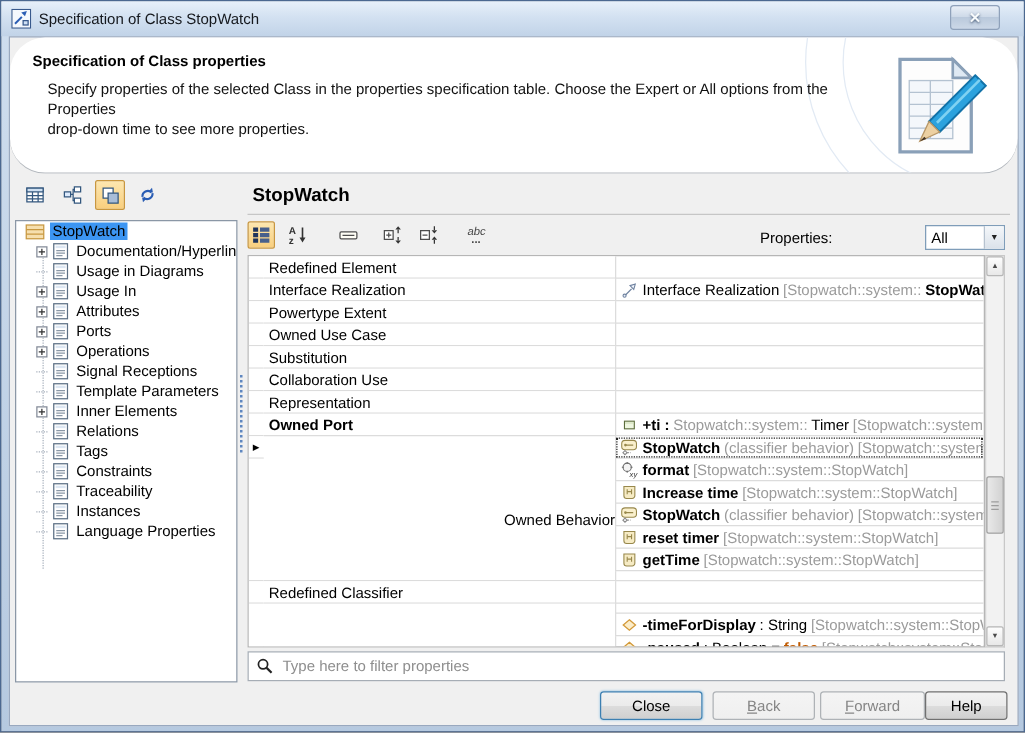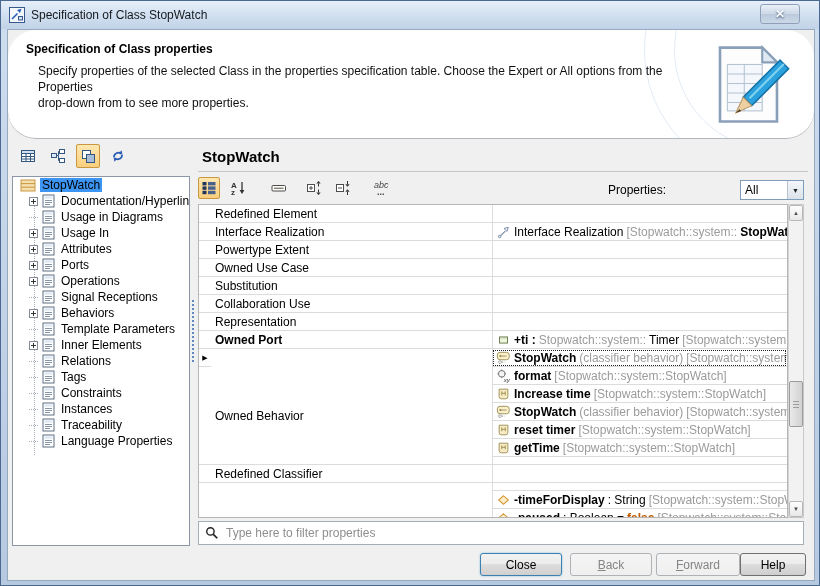--- a/index.html
+++ b/index.html
@@ -101,21 +101,21 @@
   </div>
 
   <div class="content">
 
     <div class="header">
       <div class="arc arc2"></div>
       <div class="arc arc1"></div>
       <div class="header-title">Specification of Class properties</div>
       <div class="header-desc">
         <span>Specify properties of the selected Class in the properties specification table. Choose the Expert or All options from the Properties</span><br>
-        <span>drop-down from to see more properties.</span>
+        <span>drop-down time to see more properties.</span>
       </div>
       <span class="icn header-icon">
         <svg width="95" height="95" viewBox="0 0 90 90">
           <path d="M18 10 h40 l14 14 v56 h-54 z" fill="#fdfdfd" stroke="#8aa0b8" stroke-width="2.5"></path>
           <path d="M58 10 l14 14 h-14 z" fill="#dfe9f3" stroke="#8aa0b8" stroke-width="2"></path>
           <rect x="25" y="26" width="33" height="44" fill="#f4f7fb" stroke="#b4c2d1"></rect>
           <line x1="25" y1="35" x2="58" y2="35" stroke="#b4c2d1"></line>
           <line x1="25" y1="44" x2="58" y2="44" stroke="#b4c2d1"></line>
           <line x1="25" y1="53" x2="58" y2="53" stroke="#b4c2d1"></line>
           <line x1="25" y1="62" x2="58" y2="62" stroke="#b4c2d1"></line>
@@ -268,56 +268,43 @@
               <rect x="1" y="1" width="11" height="12" fill="#fff" stroke="#5c6f84"></rect>
               <rect x="2.5" y="2.5" width="8" height="2" fill="#dce6f2"></rect>
               <line x1="3" y1="6.5" x2="10" y2="6.5" stroke="#8a97a6"></line>
               <line x1="3" y1="8.5" x2="10" y2="8.5" stroke="#8a97a6"></line>
               <line x1="3" y1="10.5" x2="8" y2="10.5" stroke="#8a97a6"></line>
             </svg>
           </span>
           <span class="tree-label">Signal Receptions</span>
         </div>
         <div class="tree-row child">
+          <span class="stub"></span>
+          <span class="icn">
+            <svg width="13" height="14" viewBox="0 0 13 14">
+              <rect x="1" y="1" width="11" height="12" fill="#fff" stroke="#5c6f84"></rect>
+              <rect x="2.5" y="2.5" width="8" height="2" fill="#dce6f2"></rect>
+              <line x1="3" y1="6.5" x2="10" y2="6.5" stroke="#8a97a6"></line>
+              <line x1="3" y1="8.5" x2="10" y2="8.5" stroke="#8a97a6"></line>
+              <line x1="3" y1="10.5" x2="8" y2="10.5" stroke="#8a97a6"></line>
+            </svg>
+          </span>
+          <span class="tree-label">Template Parameters</span>
+        </div>
+        <div class="tree-row child">
           <span class="expander"></span>
           <span class="icn">
             <svg width="13" height="14" viewBox="0 0 13 14">
               <rect x="1" y="1" width="11" height="12" fill="#fff" stroke="#5c6f84"></rect>
               <rect x="2.5" y="2.5" width="8" height="2" fill="#dce6f2"></rect>
               <line x1="3" y1="6.5" x2="10" y2="6.5" stroke="#8a97a6"></line>
               <line x1="3" y1="8.5" x2="10" y2="8.5" stroke="#8a97a6"></line>
               <line x1="3" y1="10.5" x2="8" y2="10.5" stroke="#8a97a6"></line>
             </svg>
           </span>
-          <span class="tree-label">Behaviors</span>
-        </div>
-        <div class="tree-row child">
-          <span class="stub"></span>
-          <span class="icn">
-            <svg width="13" height="14" viewBox="0 0 13 14">
-              <rect x="1" y="1" width="11" height="12" fill="#fff" stroke="#5c6f84"></rect>
-              <rect x="2.5" y="2.5" width="8" height="2" fill="#dce6f2"></rect>
-              <line x1="3" y1="6.5" x2="10" y2="6.5" stroke="#8a97a6"></line>
-              <line x1="3" y1="8.5" x2="10" y2="8.5" stroke="#8a97a6"></line>
-              <line x1="3" y1="10.5" x2="8" y2="10.5" stroke="#8a97a6"></line>
-            </svg>
-          </span>
-          <span class="tree-label">Template Parameters</span>
-        </div>
-        <div class="tree-row child">
-          <span class="expander"></span>
-          <span class="icn">
-            <svg width="13" height="14" viewBox="0 0 13 14">
-              <rect x="1" y="1" width="11" height="12" fill="#fff" stroke="#5c6f84"></rect>
-              <rect x="2.5" y="2.5" width="8" height="2" fill="#dce6f2"></rect>
-              <line x1="3" y1="6.5" x2="10" y2="6.5" stroke="#8a97a6"></line>
-              <line x1="3" y1="8.5" x2="10" y2="8.5" stroke="#8a97a6"></line>
-              <line x1="3" y1="10.5" x2="8" y2="10.5" stroke="#8a97a6"></line>
-            </svg>
-          </span>
           <span class="tree-label">Inner Elements</span>
         </div>
         <div class="tree-row child">
           <span class="stub"></span>
           <span class="icn">
             <svg width="13" height="14" viewBox="0 0 13 14">
               <rect x="1" y="1" width="11" height="12" fill="#fff" stroke="#5c6f84"></rect>
               <rect x="2.5" y="2.5" width="8" height="2" fill="#dce6f2"></rect>
               <line x1="3" y1="6.5" x2="10" y2="6.5" stroke="#8a97a6"></line>
               <line x1="3" y1="8.5" x2="10" y2="8.5" stroke="#8a97a6"></line>
@@ -356,34 +343,34 @@
           <span class="stub"></span>
           <span class="icn">
             <svg width="13" height="14" viewBox="0 0 13 14">
               <rect x="1" y="1" width="11" height="12" fill="#fff" stroke="#5c6f84"></rect>
               <rect x="2.5" y="2.5" width="8" height="2" fill="#dce6f2"></rect>
               <line x1="3" y1="6.5" x2="10" y2="6.5" stroke="#8a97a6"></line>
               <line x1="3" y1="8.5" x2="10" y2="8.5" stroke="#8a97a6"></line>
               <line x1="3" y1="10.5" x2="8" y2="10.5" stroke="#8a97a6"></line>
             </svg>
           </span>
+          <span class="tree-label">Traceability</span>
+        </div>
+        <div class="tree-row child">
+          <span class="stub"></span>
+          <span class="icn">
+            <svg width="13" height="14" viewBox="0 0 13 14">
+              <rect x="1" y="1" width="11" height="12" fill="#fff" stroke="#5c6f84"></rect>
+              <rect x="2.5" y="2.5" width="8" height="2" fill="#dce6f2"></rect>
+              <line x1="3" y1="6.5" x2="10" y2="6.5" stroke="#8a97a6"></line>
+              <line x1="3" y1="8.5" x2="10" y2="8.5" stroke="#8a97a6"></line>
+              <line x1="3" y1="10.5" x2="8" y2="10.5" stroke="#8a97a6"></line>
+            </svg>
+          </span>
           <span class="tree-label">Instances</span>
-        </div>
-        <div class="tree-row child">
-          <span class="stub"></span>
-          <span class="icn">
-            <svg width="13" height="14" viewBox="0 0 13 14">
-              <rect x="1" y="1" width="11" height="12" fill="#fff" stroke="#5c6f84"></rect>
-              <rect x="2.5" y="2.5" width="8" height="2" fill="#dce6f2"></rect>
-              <line x1="3" y1="6.5" x2="10" y2="6.5" stroke="#8a97a6"></line>
-              <line x1="3" y1="8.5" x2="10" y2="8.5" stroke="#8a97a6"></line>
-              <line x1="3" y1="10.5" x2="8" y2="10.5" stroke="#8a97a6"></line>
-            </svg>
-          </span>
-          <span class="tree-label">Traceability</span>
         </div>
         <div class="tree-row child">
           <span class="stub"></span>
           <span class="icn">
             <svg width="13" height="14" viewBox="0 0 13 14">
               <rect x="1" y="1" width="11" height="12" fill="#fff" stroke="#5c6f84"></rect>
               <rect x="2.5" y="2.5" width="8" height="2" fill="#dce6f2"></rect>
               <line x1="3" y1="6.5" x2="10" y2="6.5" stroke="#8a97a6"></line>
               <line x1="3" y1="8.5" x2="10" y2="8.5" stroke="#8a97a6"></line>
               <line x1="3" y1="10.5" x2="8" y2="10.5" stroke="#8a97a6"></line>
@@ -549,21 +536,21 @@
                 <line x1="4.4" y1="5.8" x2="11.5" y2="5.8" stroke="#98884c"></line>
                 <path d="M4 10.8 l1.9 1.9 -1.9 1.9 -1.9 -1.9 z" fill="#fff" stroke="#8a8a8a"></path>
                 <line x1="6" y1="12.7" x2="9" y2="12.7" stroke="#8a8a8a" stroke-dasharray="1.5 1"></line>
               </svg>
             </span>
             <span class="s-bold">StopWatch</span>
             <span class="s-gray">(classifier behavior) </span>
             <span class="s-gray">[Stopwatch::system::...</span>
           </div>
           <div class="gutter-cell" style="grid-area: 10 / 1 / span 6;"></div>
-          <div class="name-cell" style="grid-area: 10 / 2 / span 6;">
+          <div class="name-cell" style="grid-area: 10 / 2 / span 6; justify-content: flex-end;">
             <span class="nm-label">Owned Behavior</span>
           </div>
           <div class="val-cell" style="grid-area: 10 / 3;">
             <span class="icn">
               <svg width="15" height="14" viewBox="0 0 16 16">
                 <circle cx="6" cy="5.5" r="3.8" fill="#f4f4f4" stroke="#6c6c6c"></circle>
                 <line x1="6" y1="0.6" x2="6" y2="2.4" stroke="#6c6c6c"></line>
                 <line x1="6" y1="8.6" x2="6" y2="10.4" stroke="#6c6c6c"></line>
                 <line x1="1.1" y1="5.5" x2="2.9" y2="5.5" stroke="#6c6c6c"></line>
                 <line x1="9.1" y1="5.5" x2="10.9" y2="5.5" stroke="#6c6c6c"></line>

